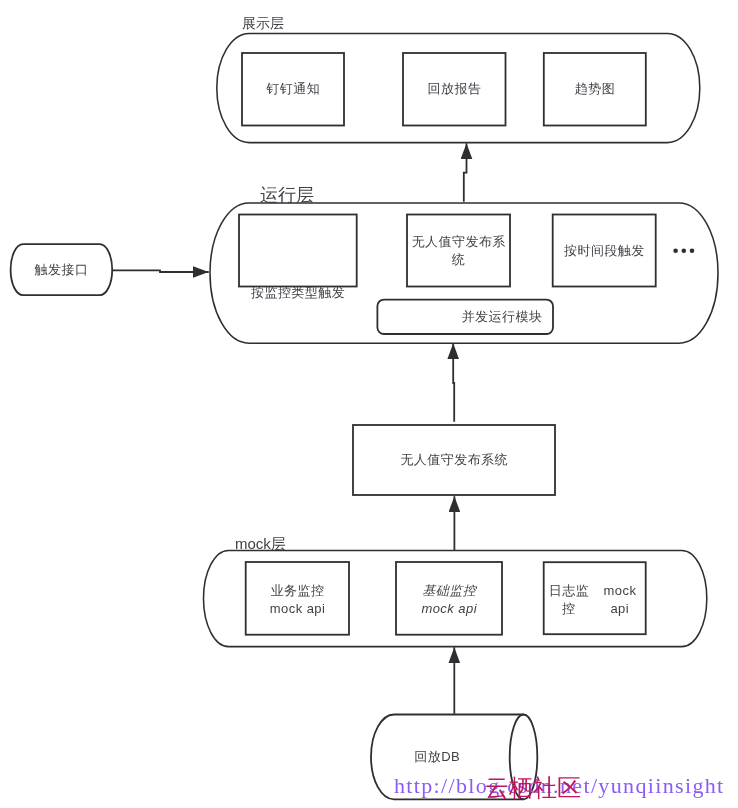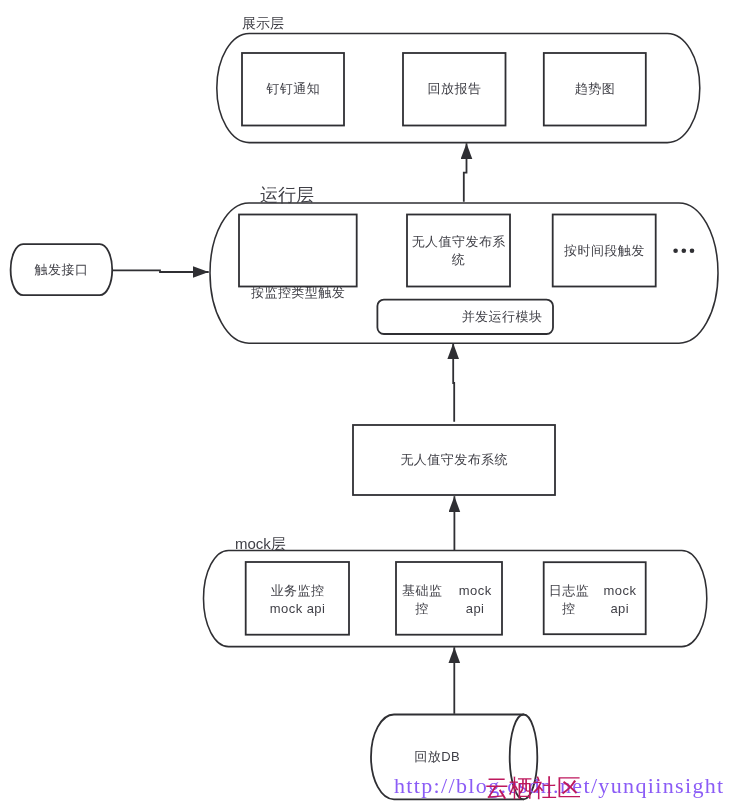--- a/index.html
+++ b/index.html
@@ -125,21 +125,21 @@
 
   <div class="boxtext" style="left:239px;top:214.5px;width:117.7px;height:72px;margin-top:42px;">按监控类型触发</div>
   <div class="boxtext" style="left:407px;top:214.5px;width:103px;height:72px;">无人值守发布系统</div>
   <div class="boxtext" style="left:552.7px;top:214.5px;width:103px;height:72px;">按时间段触发</div>
   <div class="boxtext" style="left:376px;top:299.6px;width:175.6px;height:34.4px;margin-left:38px;">并发运行模块</div>
 
   <div class="boxtext" style="left:245.7px;top:563.5px;width:103.3px;height:72.7px;flex-direction:column;">
     <span>业务监控</span>
     <span>mock api</span>
   </div>
-  <div class="boxtext" style="left:396px;top:563.5px;width:106px;height:72.7px;flex-direction:row;">
+  <div class="boxtext" style="left:396px;top:563.5px;width:106px;height:72.7px;flex-direction:column;font-style:italic;">
     <span>基础监控</span>
     <span>mock api</span>
   </div>
   <div class="boxtext" style="left:543.7px;top:563.7px;width:102px;height:72px;">
     <span>日志监控</span>
     <span>mock api</span>
   </div>
 
   <div class="boxtext" style="left:10.5px;top:244px;width:101.5px;height:51px;">触发接口</div>
   <div class="boxtext" style="left:353px;top:425px;width:202px;height:70px;">无人值守发布系统</div>

